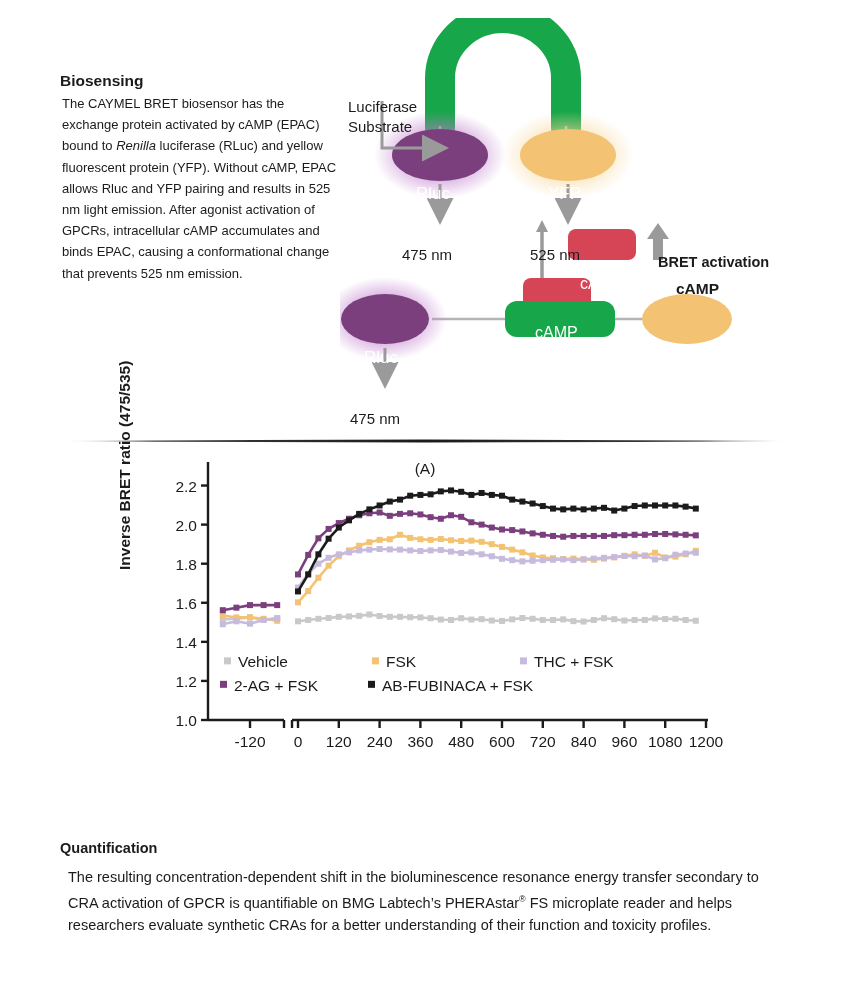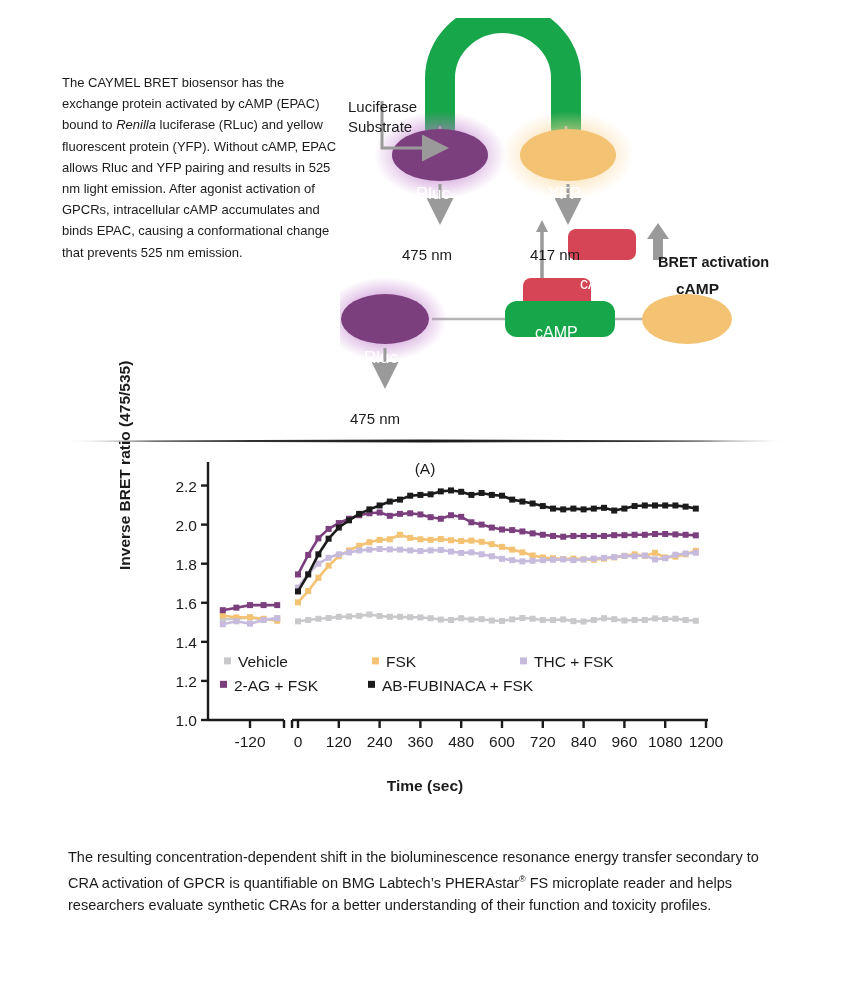--- a/index.html
+++ b/index.html
@@ -55,20 +55,21 @@
   .quant-head{font-weight:bold;font-size:14.5px;line-height:20px;margin:0 0 1px 0;}
   .quant-body{font-size:14.5px;line-height:22px;margin:8px;}
   sup{font-size:9px;vertical-align:super;}
 </style>
 </head>
 <body>
 
 <div class="page">
 
   <div class="biosense-text">
+    <p class="sec-head">Biosensing</p>
     <p class="sec-body"><span>The CAYMEL BRET biosensor has the exchange protein activated by cAMP (EPAC) bound to </span><i>Renilla</i><span> luciferase (RLuc) and yellow fluorescent protein (YFP). Without cAMP, EPAC allows Rluc and YFP pairing and results in 525 nm light emission. After agonist activation of GPCRs, intracellular cAMP accumulates and binds EPAC, causing a conformational change that prevents 525 nm emission.</span></p>
   </div>
 
   <div class="diagram">
     <svg width="510" height="395" viewBox="0 0 510 395" xmlns="http://www.w3.org/2000/svg">
       <defs>
         <radialGradient id="glowPurple" cx="50%" cy="50%" r="50%">
           <stop offset="55%" stop-color="#c07ccc" stop-opacity="0.55"></stop>
           <stop offset="100%" stop-color="#c07ccc" stop-opacity="0"></stop>
         </radialGradient>
@@ -133,21 +134,21 @@
 
       <line x1="45" y1="330" x2="45" y2="350" stroke="#9a9a9a" stroke-width="3" marker-end="url(#arrGray)"></line>
     </svg>
 
     <div class="dlabel" style="left:8px;top:40px;line-height:20px;">Luciferase
 Substrate</div>
     <div class="dlabel" style="left:134px;top:26px;color:#ffffff;font-size:19px;">EPAC</div>
     <div class="dlabel" style="left:76px;top:127px;color:#ffffff;font-size:17px;">Rluc</div>
     <div class="dlabel" style="left:208px;top:127px;color:#ffffff;font-size:17px;">YFP</div>
     <div class="dlabel" style="left:62px;top:188px;">475 nm</div>
-    <div class="dlabel" style="left:190px;top:188px;">417 nm</div>
+    <div class="dlabel" style="left:190px;top:188px;">525 nm</div>
     <div class="dlabel" style="left:240px;top:217px;color:#ffffff;font-size:16px;">cAMP</div>
     <div class="dlabel bold" style="left:318px;top:196px;">BRET activation</div>
     <div class="dlabel bold" style="left:336px;top:222px;font-size:15.5px;">cAMP</div>
     <div class="dlabel" style="left:195px;top:266px;color:#ffffff;font-size:16px;">cAMP</div>
     <div class="dlabel" style="left:24px;top:291px;color:#ffffff;font-size:17px;">Rluc</div>
     <div class="dlabel" style="left:192px;top:291px;color:#ffffff;font-size:17px;">EPAC</div>
     <div class="dlabel" style="left:328px;top:291px;color:#ffffff;font-size:17px;">YFP</div>
     <div class="dlabel" style="left:10px;top:352px;">475 nm</div>
   </div>
 
@@ -161,21 +162,20 @@
           <stop offset="88%" stop-color="#1b1b1b" stop-opacity="0.85"></stop>
           <stop offset="100%" stop-color="#1b1b1b" stop-opacity="0"></stop>
         </linearGradient>
       </defs>
       <path d="M0,3 Q363,0.2 726,3 Q363,5.8 0,3 z" fill="url(#divGrad)"></path>
     </svg>
   </div>
 
   <div class="chart-wrap">
     <div class="ylabel">Inverse BRET ratio (475/535)</div>
-    <div class="xlabel">Time (sec)</div>
     <svg id="plot" width="610" height="320" viewBox="0 0 610 320" xmlns="http://www.w3.org/2000/svg">
         <line x1="88" y1="10" x2="88" y2="268" stroke="#1b1b1b" stroke-width="2.4"></line>
         <line x1="81" y1="268" x2="88" y2="268" stroke="#1b1b1b" stroke-width="2.4"></line>
         <text x="77" y="274" text-anchor="end" class="tick-text">1.0</text>
         <line x1="81" y1="228.92307692307693" x2="88" y2="228.92307692307693" stroke="#1b1b1b" stroke-width="2.4"></line>
         <text x="77" y="234.92307692307693" text-anchor="end" class="tick-text">1.2</text>
         <line x1="81" y1="189.84615384615387" x2="88" y2="189.84615384615387" stroke="#1b1b1b" stroke-width="2.4"></line>
         <text x="77" y="195.84615384615387" text-anchor="end" class="tick-text">1.4</text>
         <line x1="81" y1="150.76923076923072" x2="88" y2="150.76923076923072" stroke="#1b1b1b" stroke-width="2.4"></line>
         <text x="77" y="156.76923076923072" text-anchor="end" class="tick-text">1.6</text>
@@ -472,16 +472,17 @@
           <text x="114" y="238.83076923076925" class="legend-text">2-AG + FSK</text>
         </g>
         <g>
           <rect x="248" y="228.83076923076925" width="7" height="7" fill="#1b1b1b"></rect>
           <text x="262" y="238.83076923076925" class="legend-text">AB-FUBINACA + FSK</text>
         </g>
       </svg>
   </div>
 
   <div class="quant-text">
+    <p class="quant-head">Quantification</p>
     <p class="quant-body"><span>The resulting concentration-dependent shift in the bioluminescence resonance energy transfer secondary to CRA activation of GPCR is quantifiable on BMG Labtech’s PHERAstar</span><sup>®</sup><span> FS microplate reader and helps researchers evaluate synthetic CRAs for a better understanding of their function and toxicity profiles.</span></p>
   </div>
 
 </div>
 
 </body></html>

